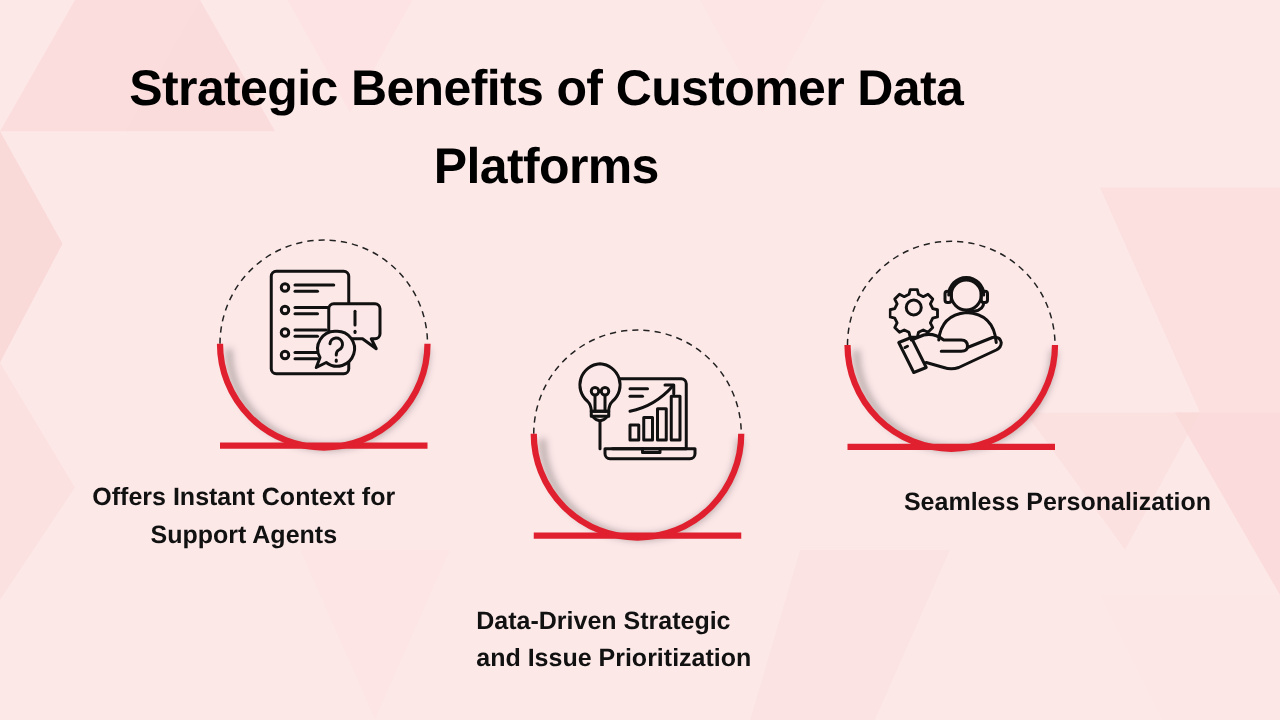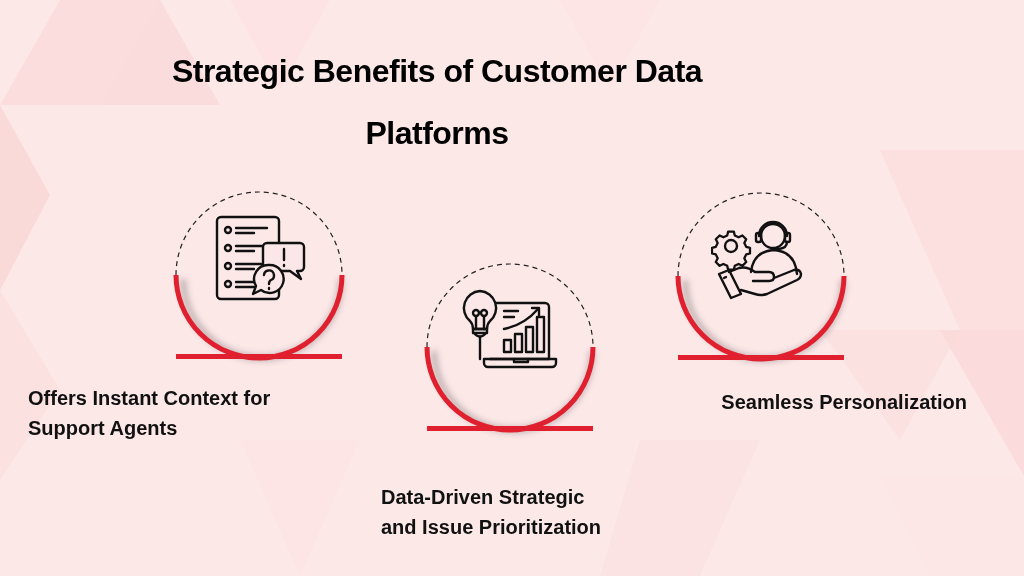--- a/index.html
+++ b/index.html
@@ -4,21 +4,21 @@
 <style>
   html, body { margin: 0; padding: 0; }
   body {
     width: 1024px; height: 576px; overflow: hidden; position: relative;
     background: #fde8e8;
     font-family: "Liberation Sans", "DejaVu Sans", sans-serif;
   }
   .bg { position: absolute; inset: 0; width: 1024px; height: 576px; }
   .title {
     position: absolute; left: 0; top: 40px; width: 874px;
-    text-align: center; font-weight: bold; font-size: 32px; line-height: 62px;
+    text-align: center; font-weight: bold; font-size: 40px; line-height: 62px;
     color: #000; letter-spacing: -0.5px;
   }
   .title span { display: block; }
   .badge { position: absolute; width: 200px; height: 200px; }
   .badge svg.frame { position: absolute; left: 0; top: 0; overflow: visible; }
   .icon { position: absolute; left: 50px; top: 40px; width: 100px; height: 90px; }
   .label {
     position: absolute; font-weight: bold; font-size: 20px; line-height: 30px;
     color: #111;
   }
@@ -130,25 +130,25 @@
       <rect x="74" y="17" width="5" height="9" rx="2"></rect>
     <path d="M 76 26 q 0 6 -8 7 h -4"></path>
     <path d="M 40 56 q 2 -20 22 -22 q 22 1 24 24"></path>
     <path d="M 18 56 l 10 -4 q 8 -2 16 4 h 14 q 5 0 5 5 q 0 4 -5 4 h -16"></path>
     <path d="M 63 62 l 20 -8 q 6 -1 7 4 q 0 4 -4 6 l -30 14 q -6 2 -12 0 l -14 -4"></path>
     <path d="M 8 58 l 10 -4 l 12 24 l -10 4 z"></path>
       <line x1="13" y1="62" x2="15" y2="61"></line>
   </svg>
 </div>
 
-<div class="label" style="left:28px; top:383px; width:302px; text-align:left;">
+<div class="label" style="left:44px; top:383px; width:302px; text-align:center;">
   <span>Offers Instant Context for</span>
   <span>Support Agents</span>
 </div>
 
 <div class="label" style="left:381px; top:482px; width:280px; text-align:left;">
   <span>Data-Driven Strategic</span>
   <span>and Issue Prioritization</span>
 </div>
 
-<div class="label" style="left:637px; top:387px; width:330px; text-align:right;">
+<div class="label" style="left:681px; top:387px; width:330px; text-align:center;">
   <span>Seamless Personalization</span>
 </div>
 
 </body></html>

